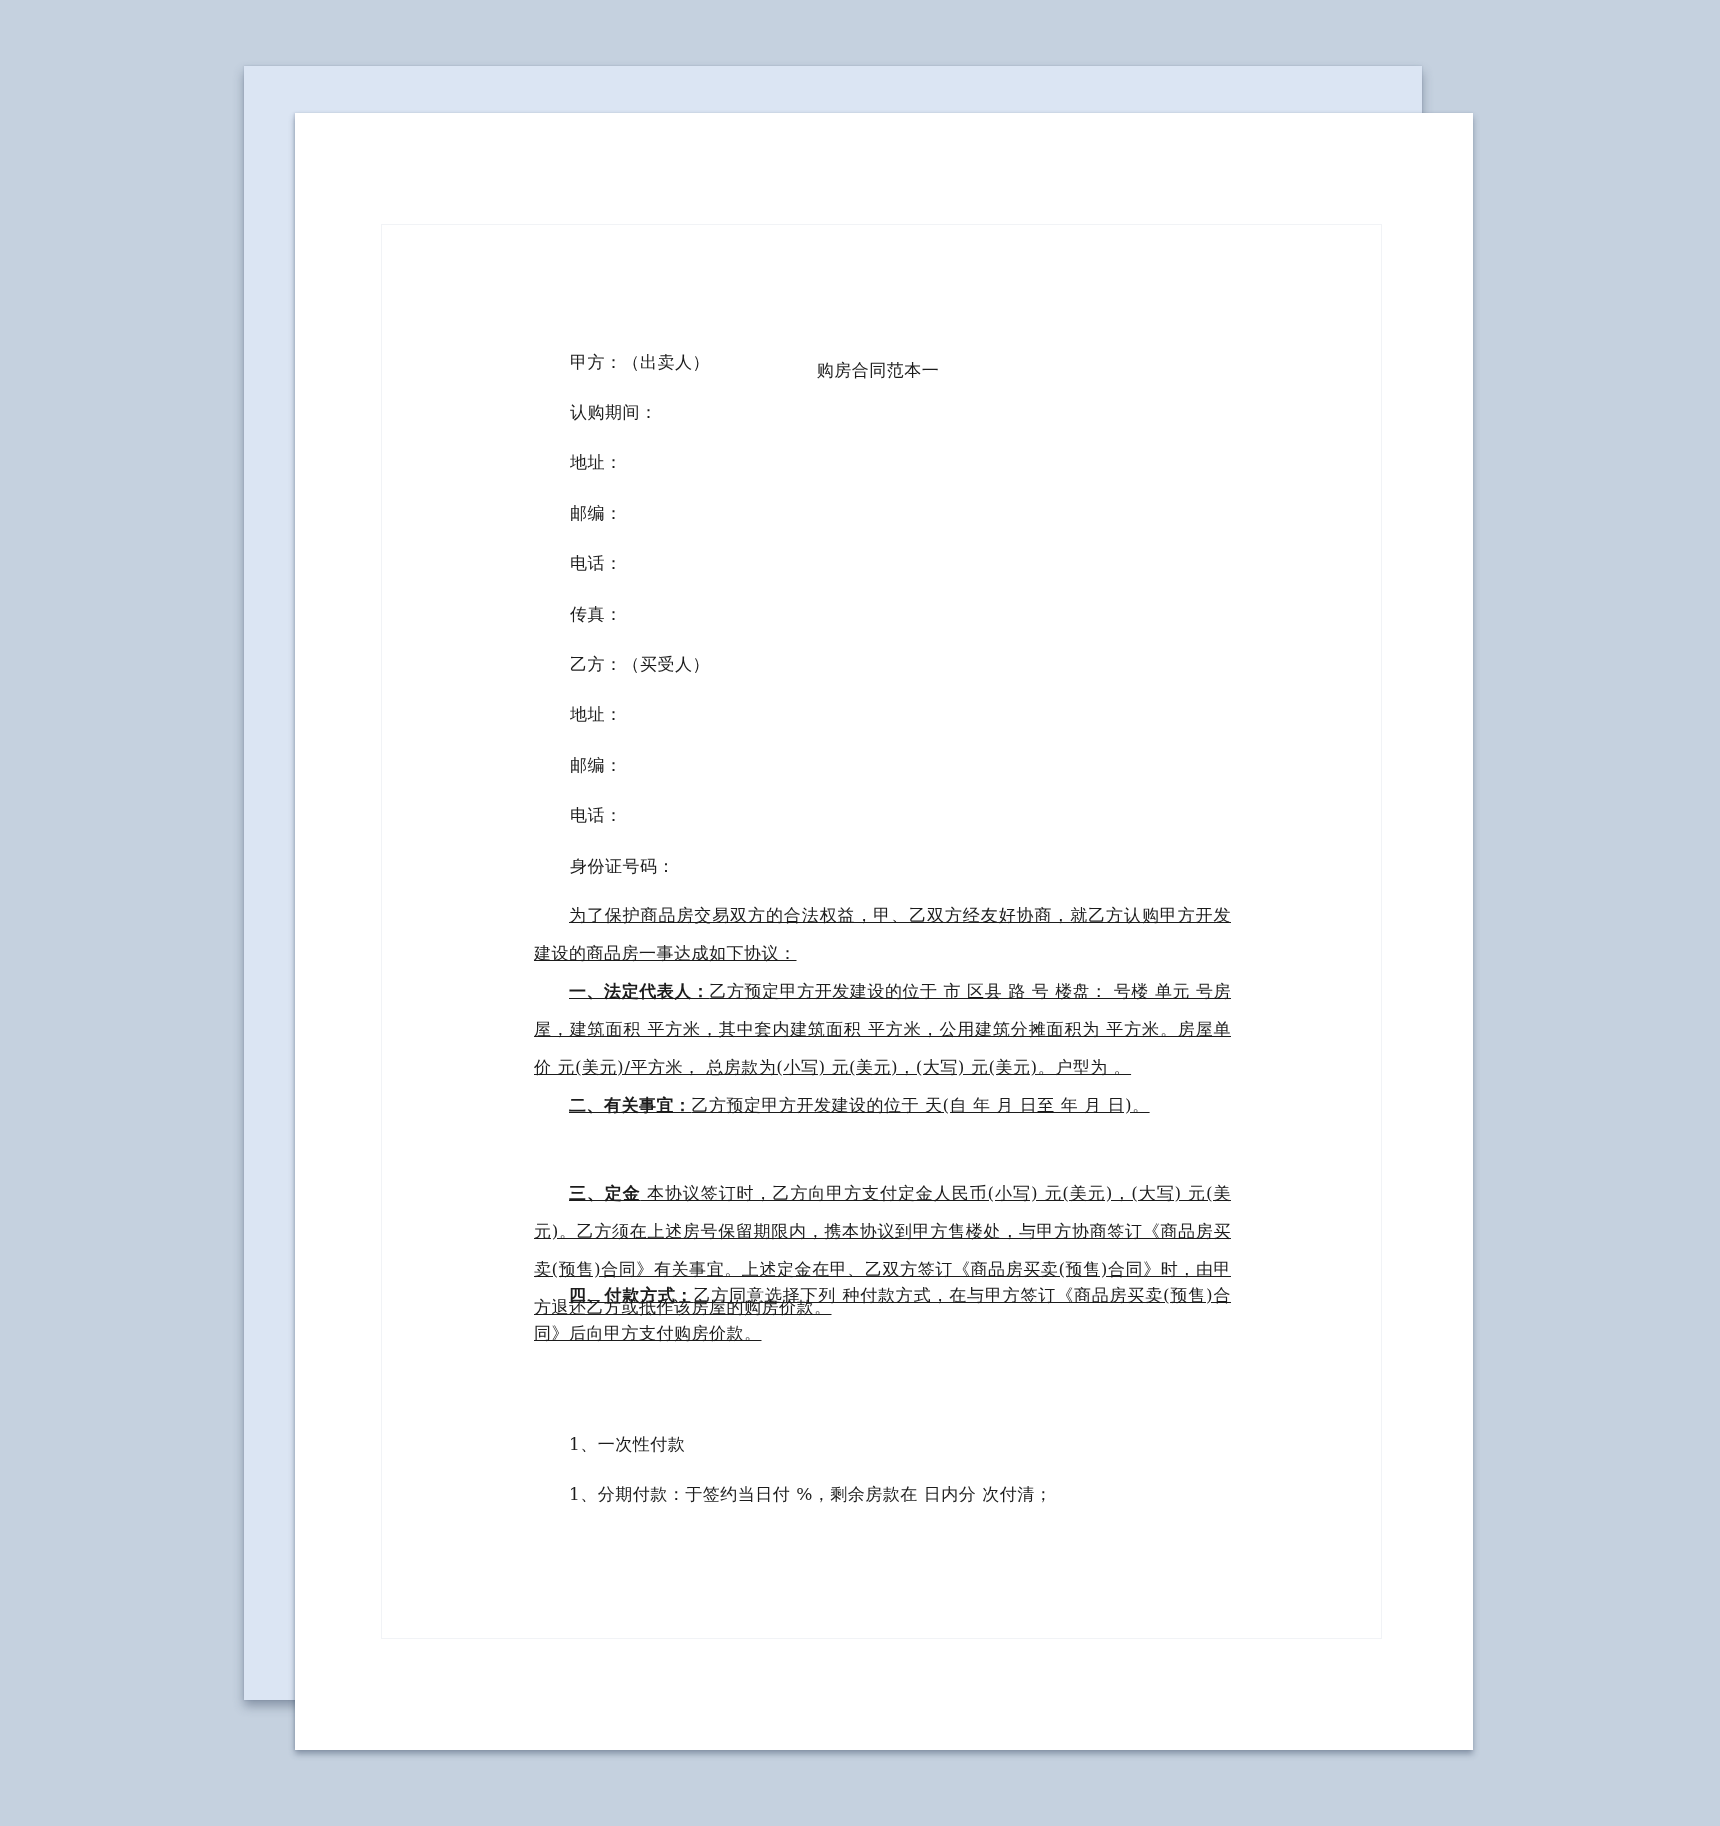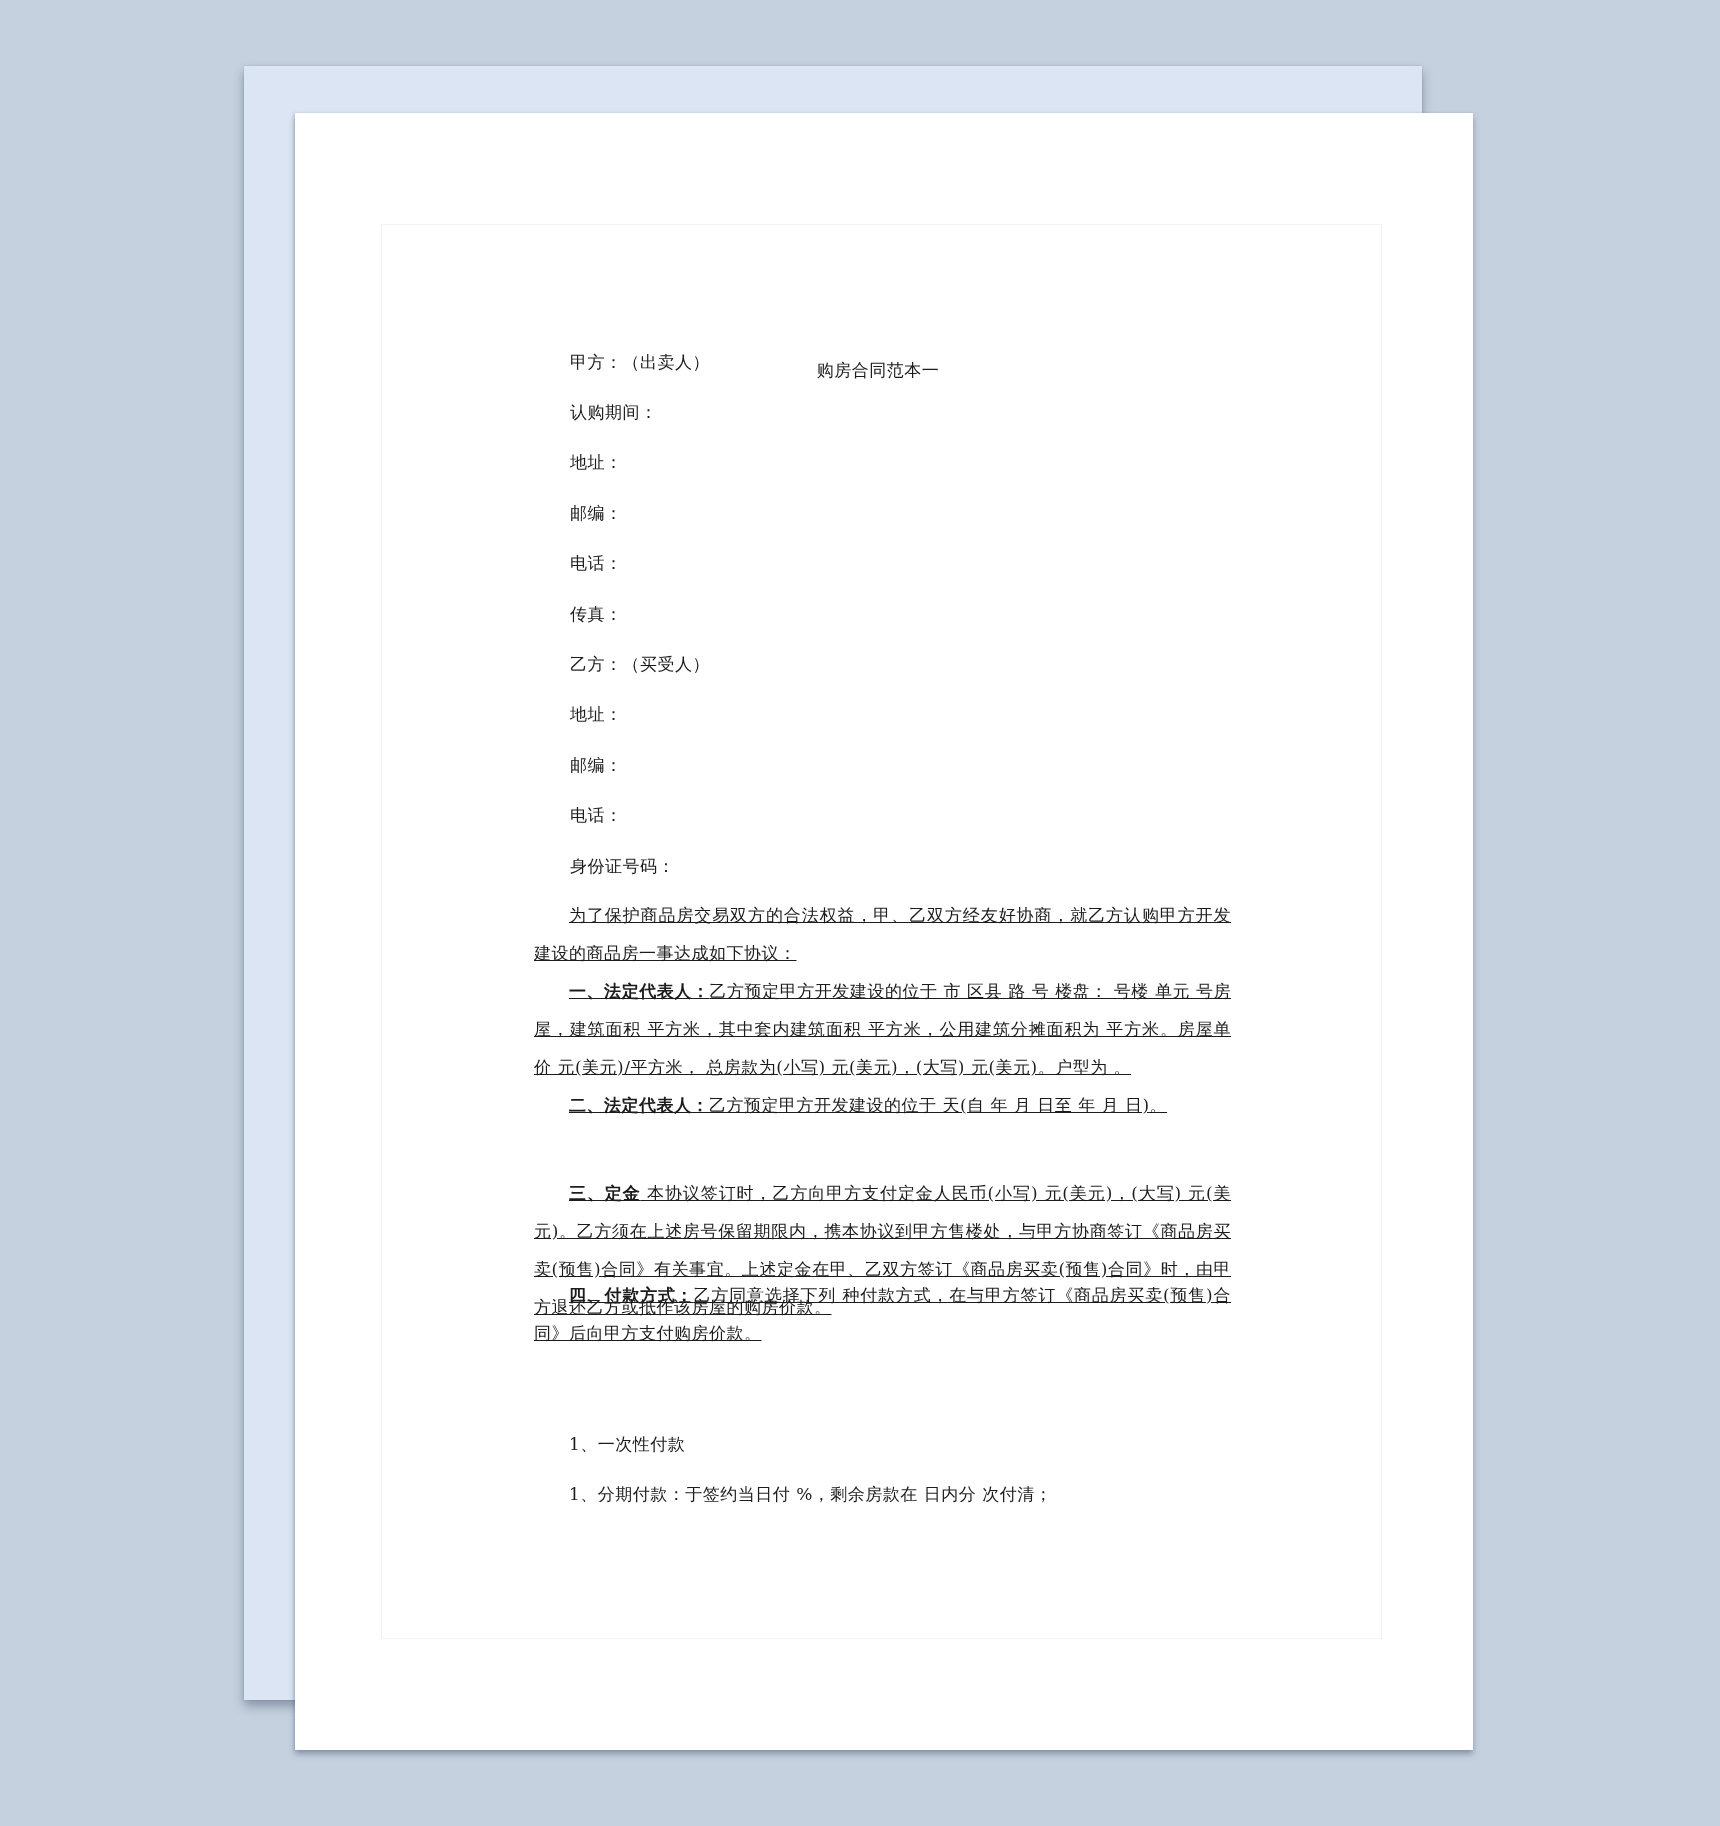--- a/index.html
+++ b/index.html
@@ -94,21 +94,21 @@
     <div class="field" style="top:540px">乙方：（买受人）</div>
     <div class="field" style="top:590px">地址：</div>
     <div class="field" style="top:641px">邮编：</div>
     <div class="field" style="top:691px">电话：</div>
     <div class="field" style="top:742px">身份证号码：</div>
 
     <div class="para" style="top:783px">为了保护商品房交易双方的合法权益，甲、乙双方经友好协商，就乙方认购甲方开发建设的商品房一事达成如下协议：</div>
 
     <div class="para" style="top:859px"><b>一、法定代表人：</b><span>乙方预定甲方开发建设的位于 市 区县 路 号 楼盘： 号楼 单元 号房屋，建筑面积 平方米，其中套内建筑面积 平方米，公用建筑分摊面积为 平方米。房屋单价 元(美元)/平方米， 总房款为(小写) 元(美元)，(大写) 元(美元)。户型为 。</span></div>
 
-    <div class="para" style="top:973px"><b>二、法定代表人：</b><span>乙方预定甲方开发建设的位于 天(自 年 月 日至 年 月 日)。</span></div>
+    <div class="para" style="top:973px"><b>二、有关事宜：</b><span>乙方预定甲方开发建设的位于 天(自 年 月 日至 年 月 日)。</span></div>
 
     <div class="para" style="top:1061px"><b>三、定金</b><span> 本协议签订时，乙方向甲方支付定金人民币(小写) 元(美元)，(大写) 元(美元)。乙方须在上述房号保留期限内，携本协议到甲方售楼处，与甲方协商签订《商品房买卖(预售)合同》有关事宜。上述定金在甲、乙双方签订《商品房买卖(预售)合同》时，由甲方退还乙方或抵作该房屋的购房价款。</span></div>
 
     <div class="para" style="top:1163px"><b>四、付款方式：</b><span>乙方同意选择下列 种付款方式，在与甲方签订《商品房买卖(预售)合同》后向甲方支付购房价款。</span></div>
 
     <div class="item" style="top:1320px">1、一次性付款</div>
     <div class="item" style="top:1370px">1、分期付款：于签约当日付 %，剩余房款在 日内分 次付清；</div>
   </div>
 </div>
 

